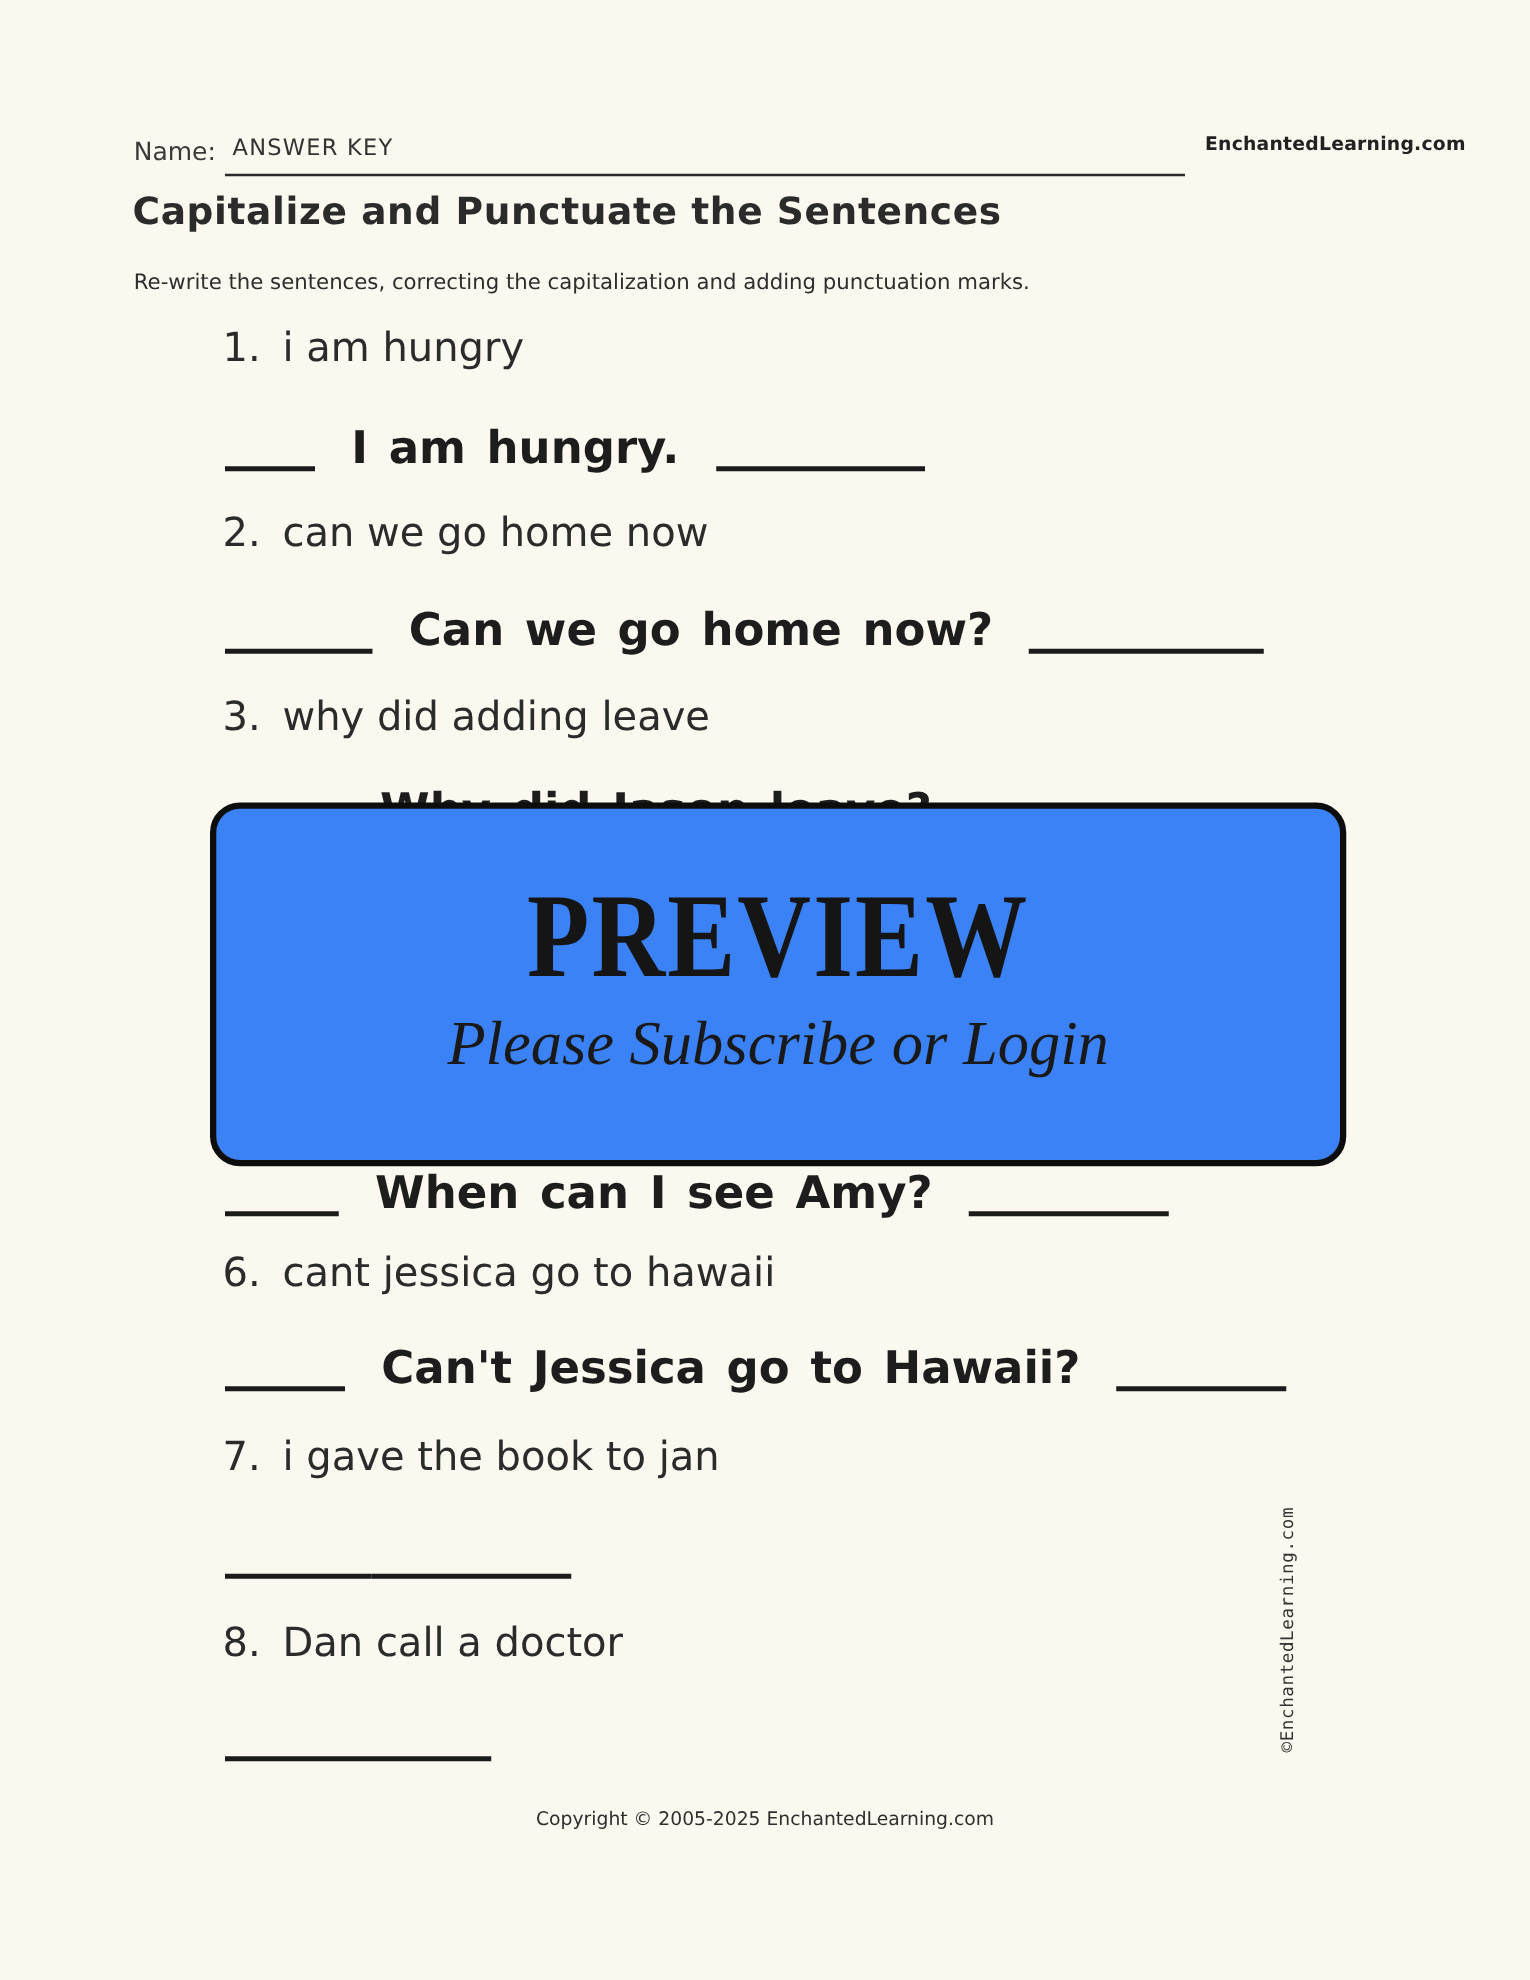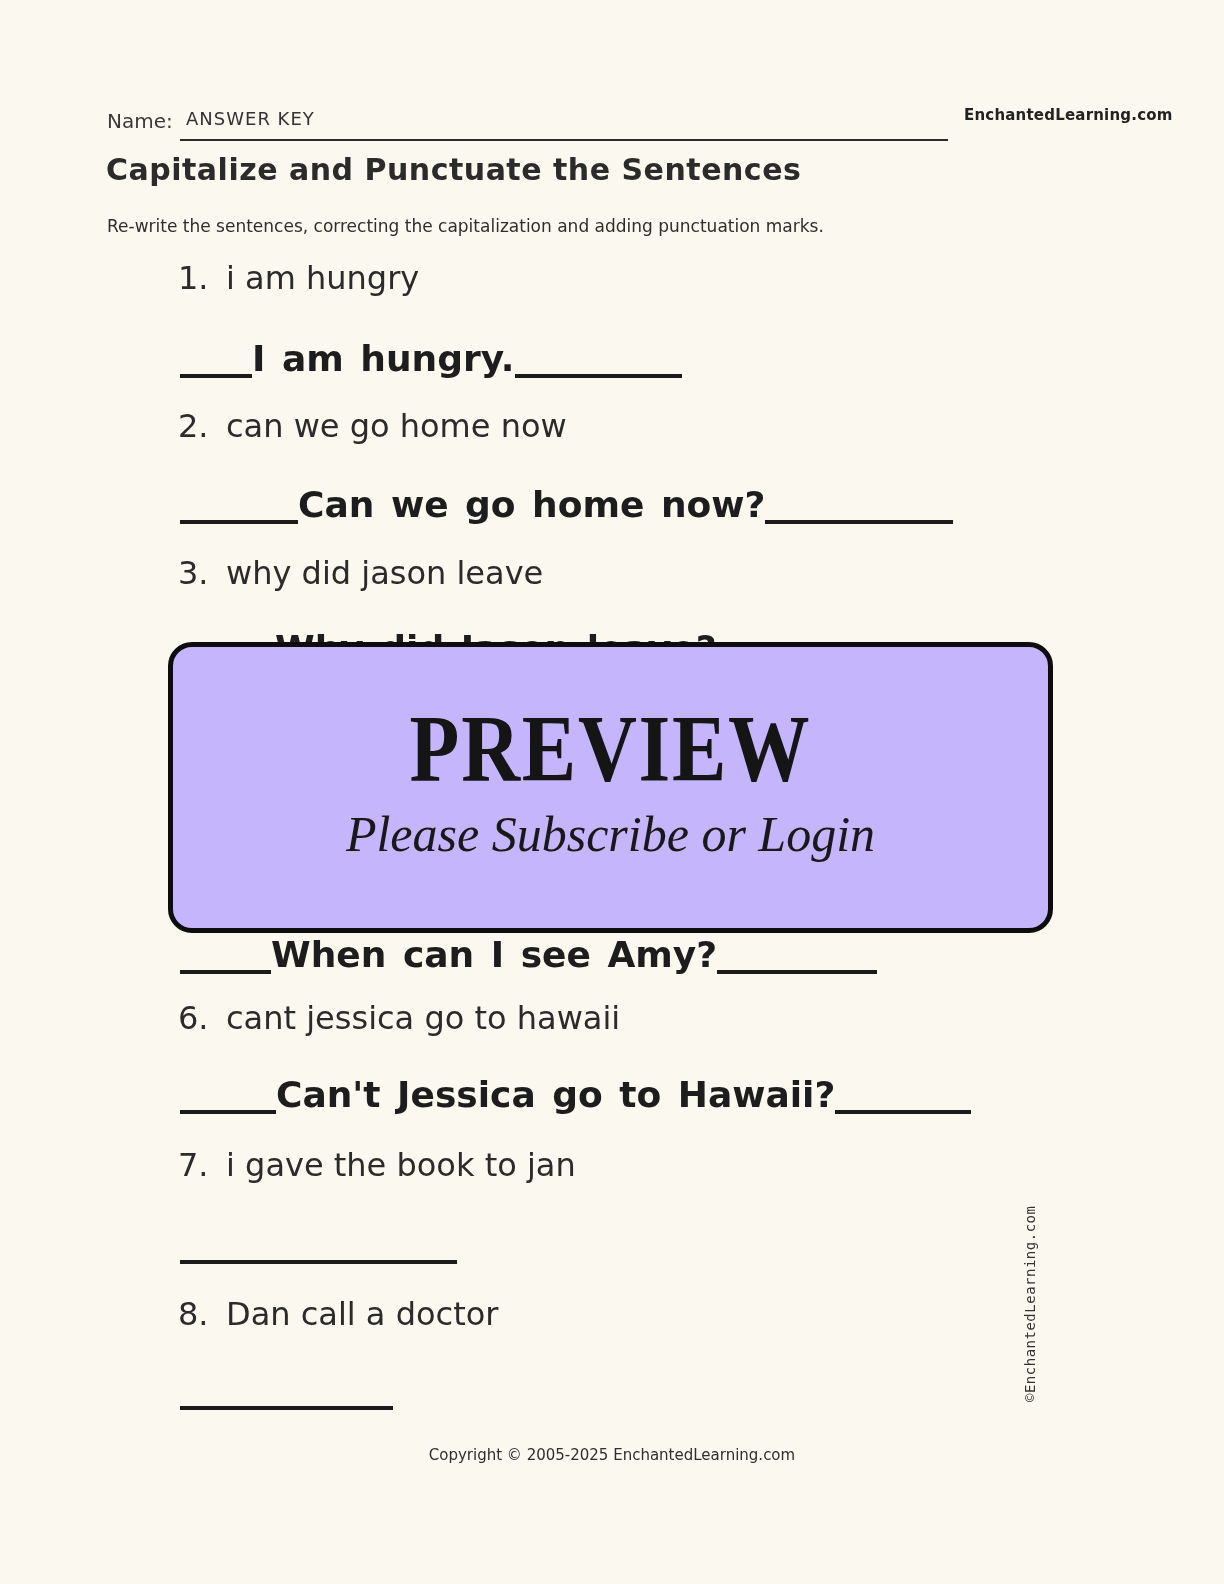--- a/index.html
+++ b/index.html
@@ -20,32 +20,33 @@
   .site-link{left:964px;top:106px;font-size:15px;font-weight:bold;letter-spacing:0.2px;color:#222;}
 
   
   .page-title{left:106px;top:152px;font-size:30px;font-weight:bold;letter-spacing:0.5px;}
   .instructions{left:107px;top:216px;font-size:17px;color:#2e2e2e;text-align:right;}
 
   
   .q-row{left:178px;font-size:32px;white-space:nowrap;color:#2b2b2b;}
   .q-num{display:inline-block;min-width:48px;}
   .a-row{left:180px;font-size:36px;font-weight:bold;white-space:nowrap;word-spacing:4px;color:#1d1d1d;}
-  .a-text{margin:0 0;}
+  .a-text{margin:0 29px;}
   .blank{
     display:inline-block;height:0;border-bottom:4px solid #1B1B1B;
     position:relative;top:7px;
   }
   .clipped{z-index:1;}
 
   
   .preview-box{
     left:168px;top:642px;width:875px;height:281px;
-    background:#c4b5fd;border:5px solid #0D0D0D;border-radius:24px;
+    background:#3b82f6;border:5px solid #0D0D0D;border-radius:24px;
     z-index:5;
+    padding-left:24px;
   }
   .preview-title{
     position:absolute;left:0;right:0;top:46px;text-align:center;
     font-family:"Liberation Serif","DejaVu Serif",serif;
     font-size:96px;font-weight:bold;letter-spacing:2px;color:#151515;
     transform:scaleX(0.85);
   }
   .preview-subtitle{
     position:absolute;left:0;right:0;top:158px;text-align:center;
     font-family:"Liberation Serif","DejaVu Serif",serif;
@@ -73,21 +74,21 @@
 
 <div class="abs page-title">Capitalize and Punctuate the Sentences</div>
 <div class="abs instructions">Re-write the sentences, correcting the capitalization and adding punctuation marks.</div>
 
 <div class="abs q-row" style="top:259px"><span class="q-num">1.</span><span>i am hungry</span></div>
 <div class="abs a-row" style="top:338px"><span class="blank" style="width:72px"></span><span class="a-text">I am hungry.</span><span class="blank" style="width:167px"></span></div>
 
 <div class="abs q-row" style="top:407px"><span class="q-num">2.</span><span>can we go home now</span></div>
 <div class="abs a-row" style="top:484px"><span class="blank" style="width:118px"></span><span class="a-text">Can we go home now?</span><span class="blank" style="width:188px"></span></div>
 
-<div class="abs q-row" style="top:554px"><span class="q-num">3.</span><span>why did jason leave</span></div>
+<div class="abs q-row" style="top:554px"><span class="q-num">3.</span><span>why did adding leave</span></div>
 <div class="abs a-row clipped" style="top:628px"><span class="blank" style="width:95px"></span><span class="a-text">Why did Jason leave?</span><span class="blank" style="width:150px"></span></div>
 
 <div class="abs preview-box">
   <div class="preview-title">PREVIEW</div>
   <div class="preview-subtitle">Please Subscribe or Login</div>
 </div>
 
 <div class="abs a-row" style="top:934px"><span class="blank" style="width:91px"></span><span class="a-text">When can I see Amy?</span><span class="blank" style="width:160px"></span></div>
 
 <div class="abs q-row" style="top:999px"><span class="q-num">6.</span><span>cant jessica go to hawaii</span></div>

